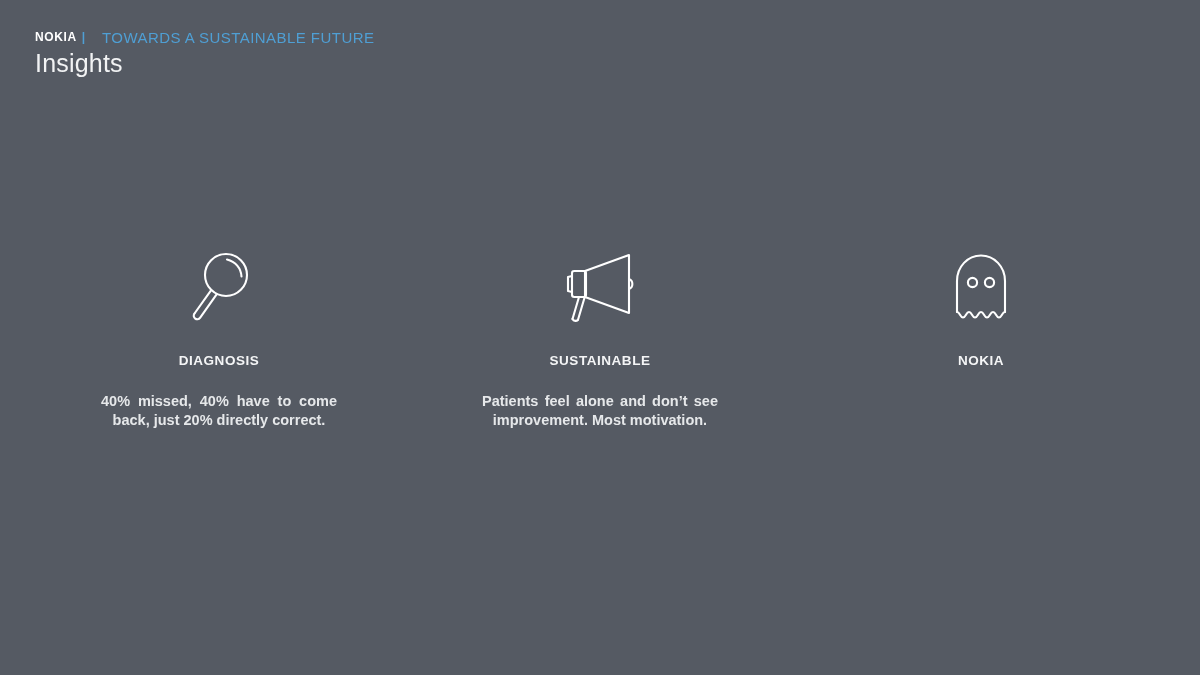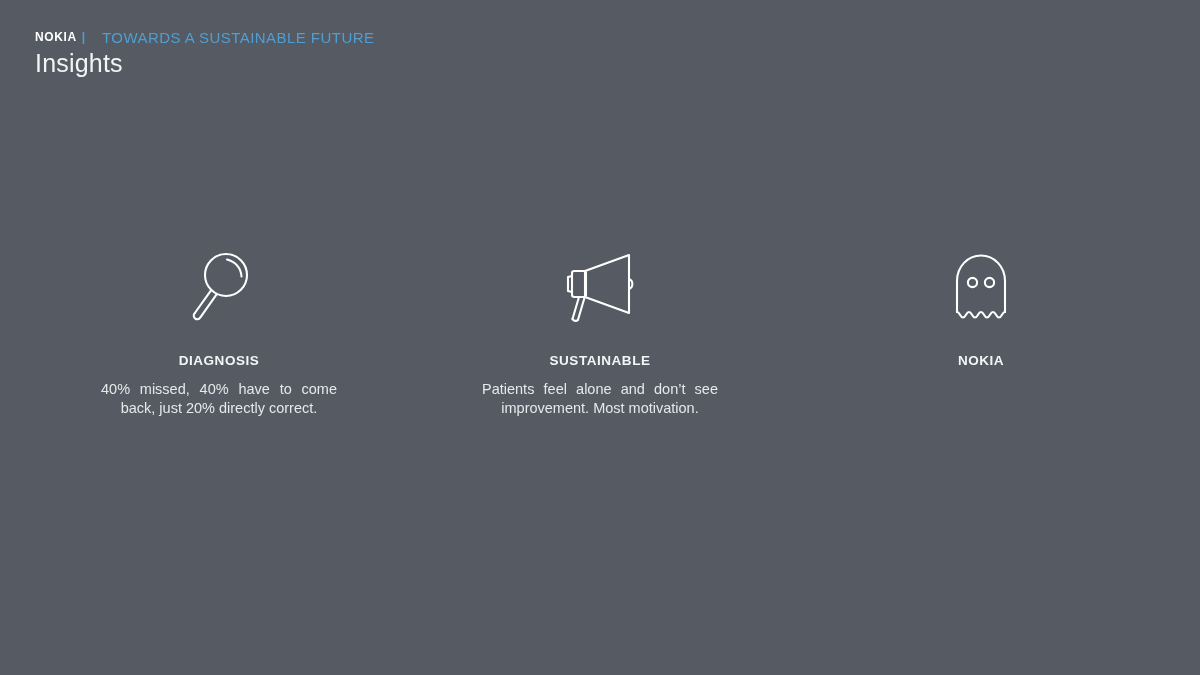--- a/index.html
+++ b/index.html
@@ -89,23 +89,23 @@
   .col-title {
     margin-top: 28px;
     font-size: 13.5px;
     font-weight: bold;
     color: #f4f5f6;
     letter-spacing: 0.55px;
     text-align: left;
     line-height: 1;
   }
   .col-body {
-    margin-top: 12px;
+    margin-top: 24px;
     font-size: 14.5px;
-    font-weight: 400;
+    font-weight: 700;
     color: #e6e8ea;
     line-height: 1.33;
     text-align: center;
     width: 236px;
   }
   .col-body.justify {
     text-align: justify;
     text-align-last: center;
   }
 </style>

